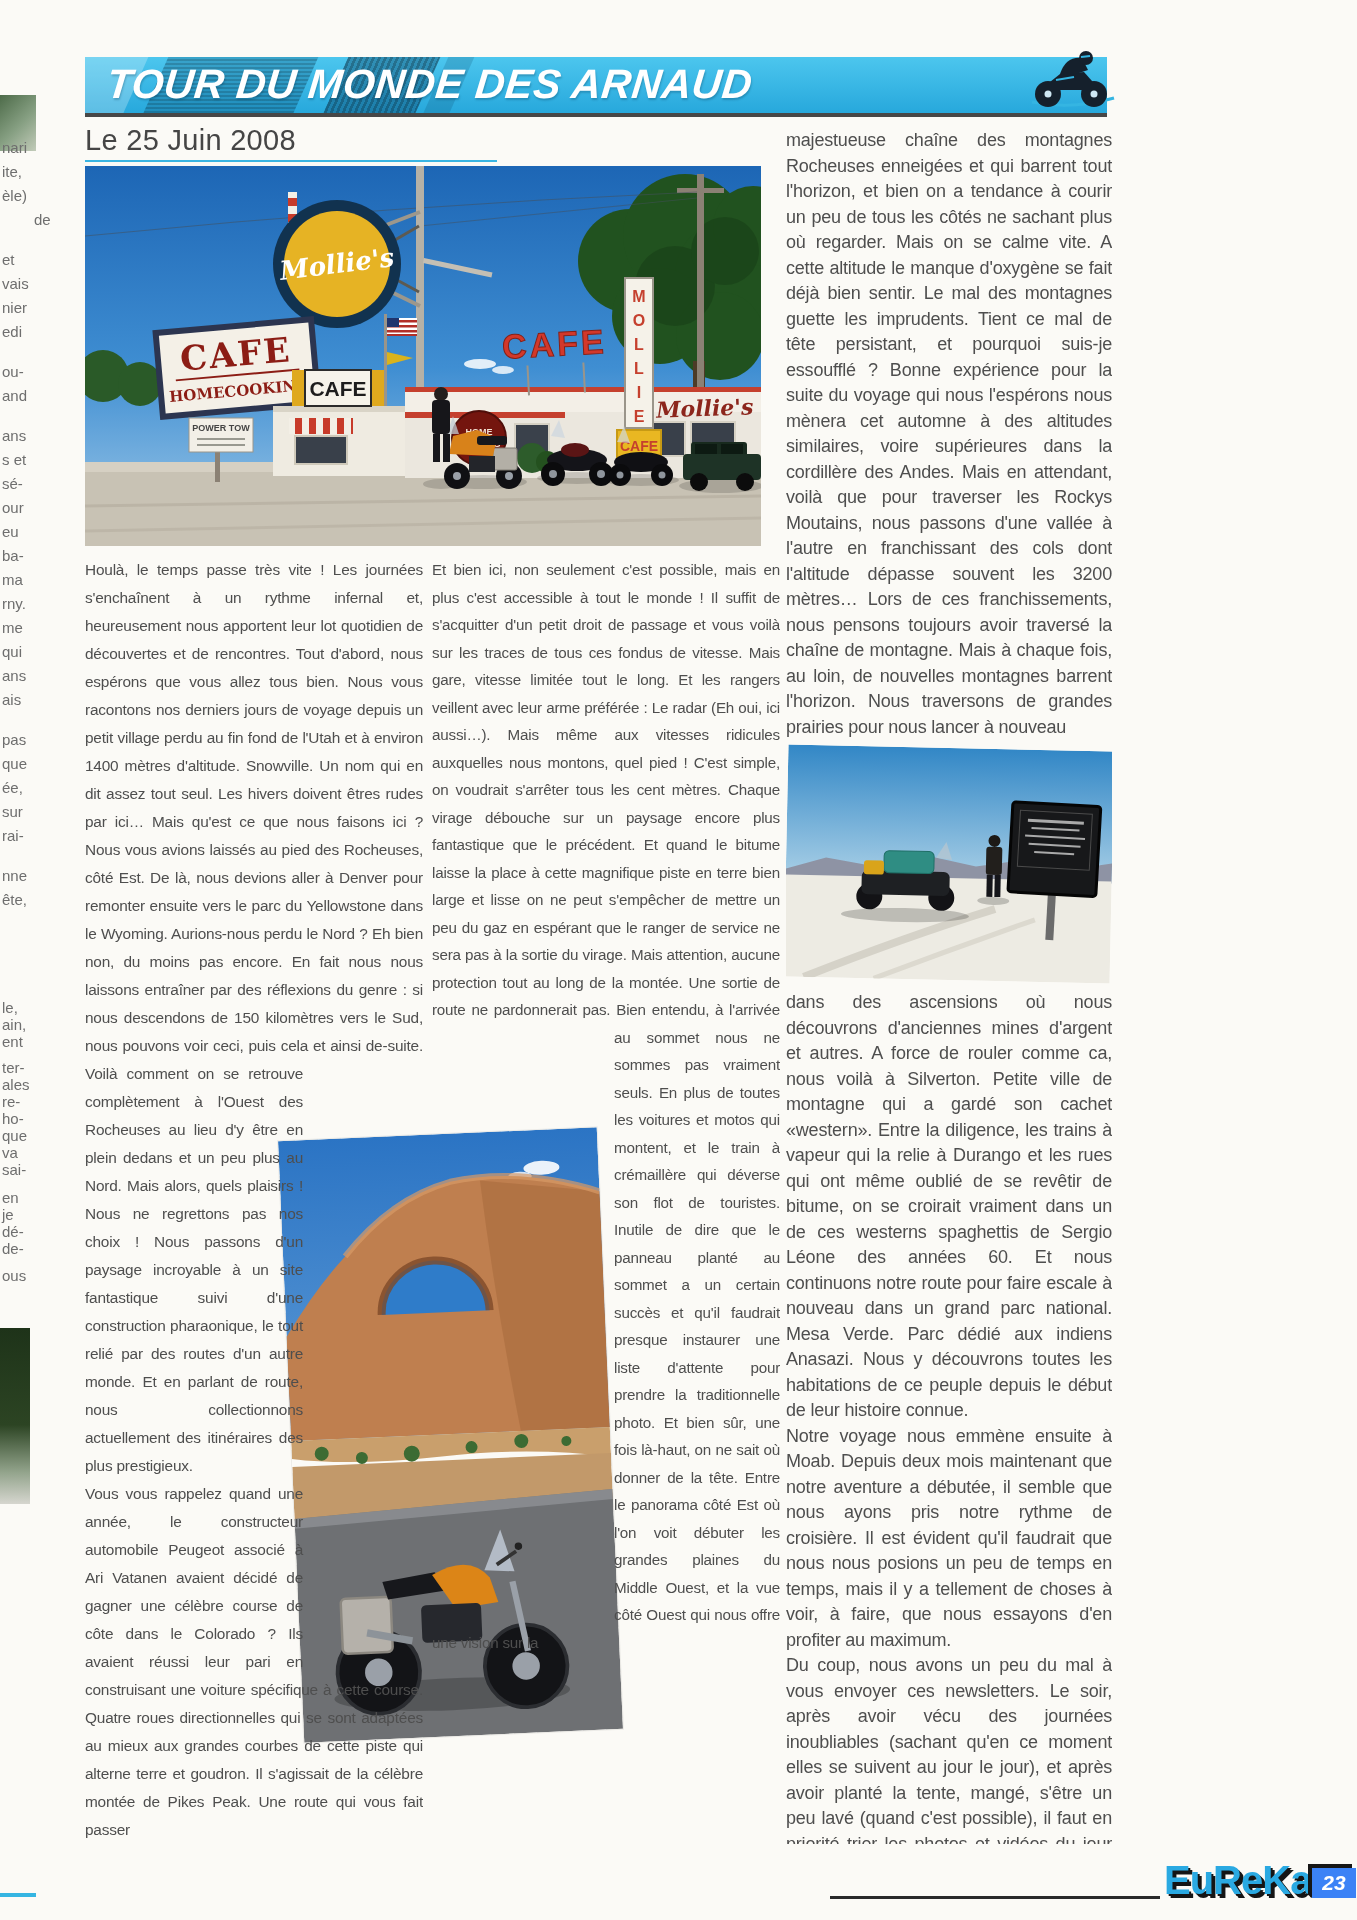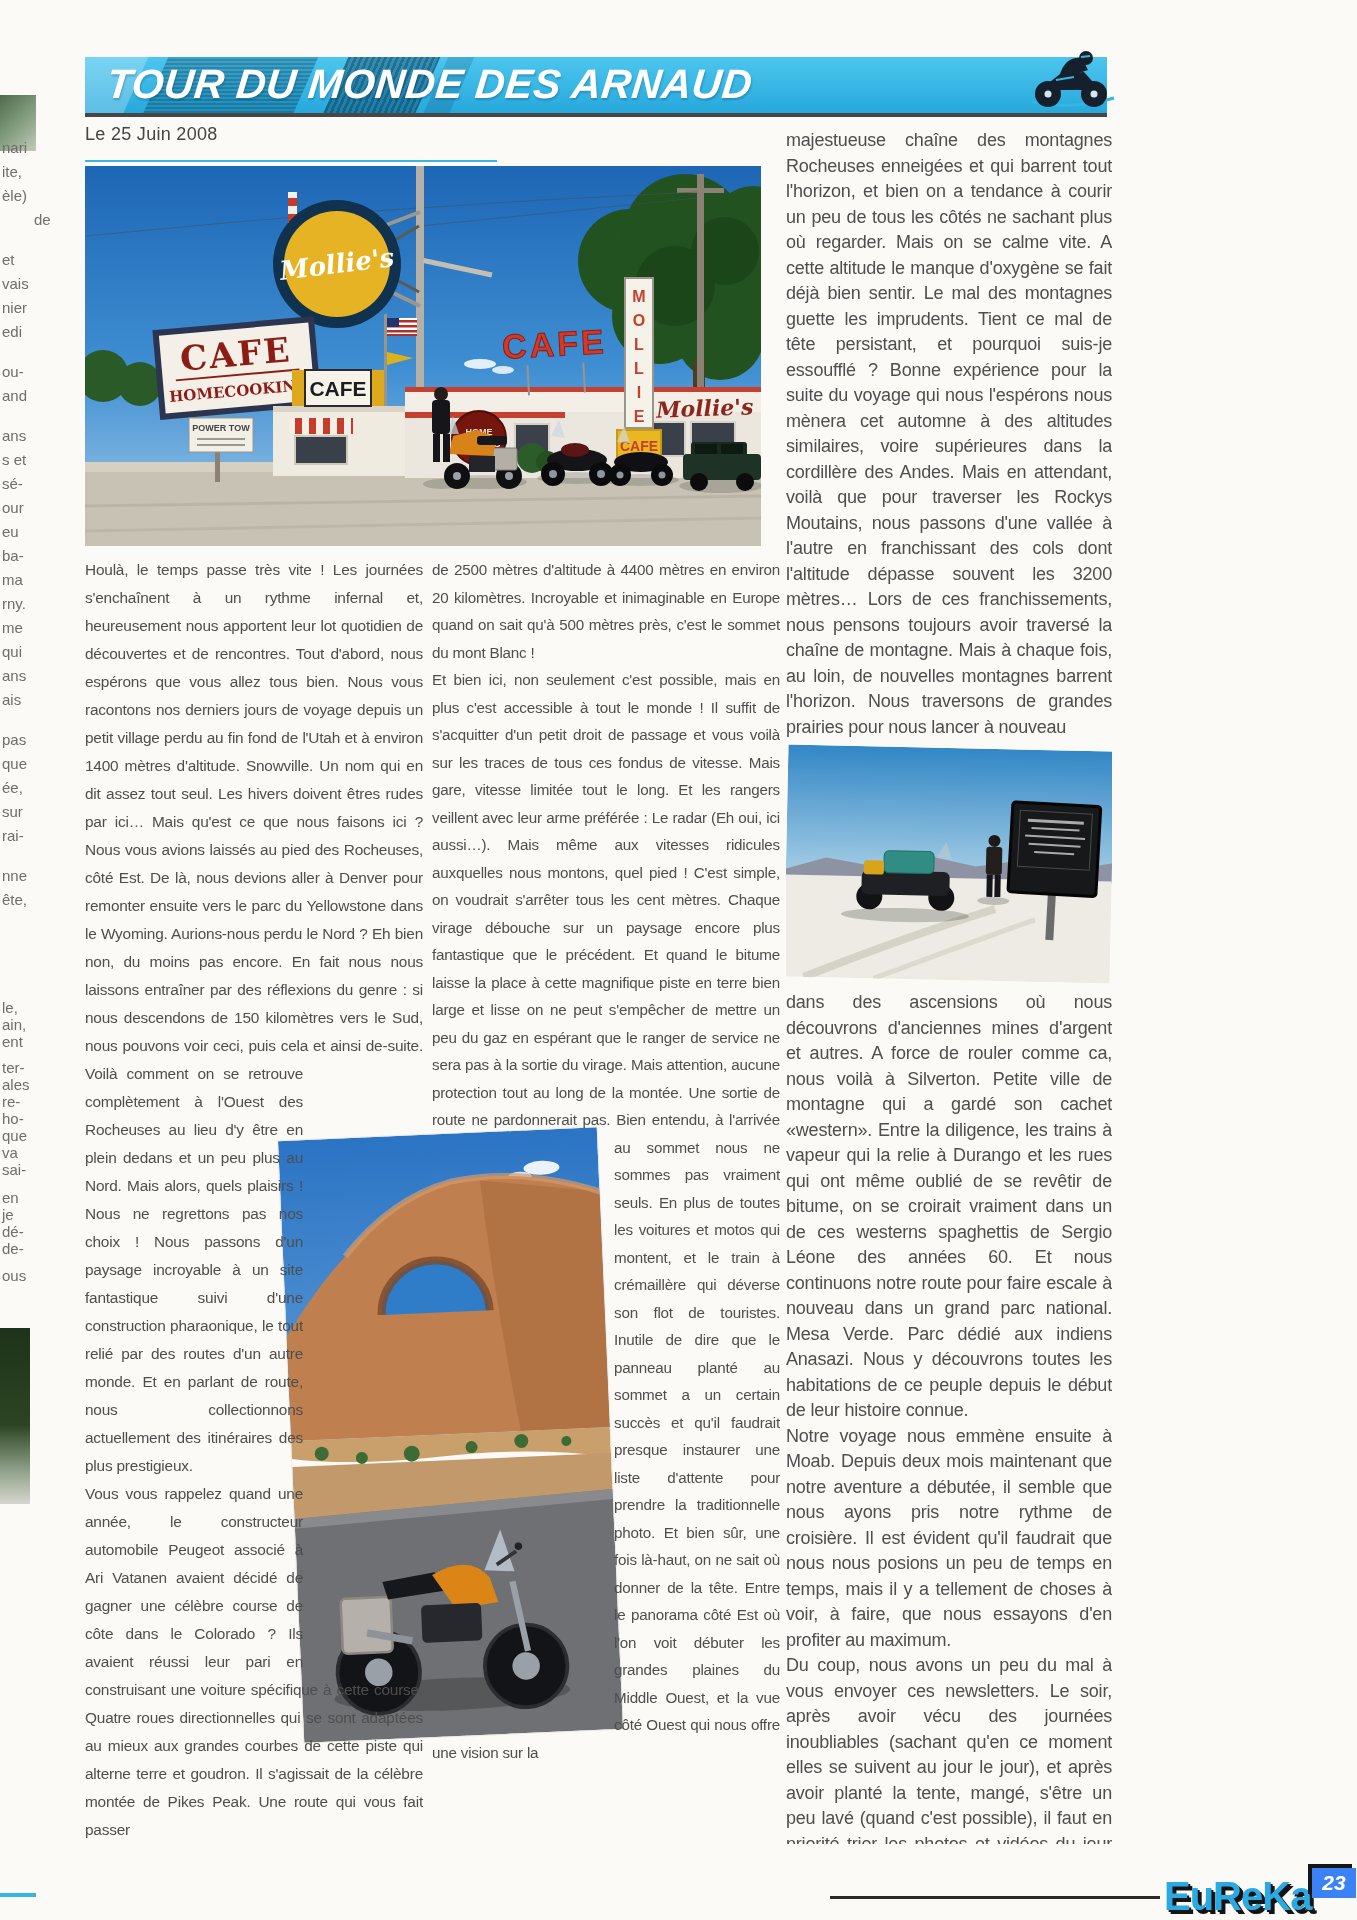--- a/index.html
+++ b/index.html
@@ -20,41 +20,41 @@
      background-image:repeating-linear-gradient(0deg,rgba(0,0,0,.16) 0 2px,transparent 2px 4px);}
   .banner .d2{left:250px;width:92px;background:rgba(8,58,92,.38);
      background-image:repeating-linear-gradient(90deg,rgba(0,0,0,.22) 0 3px,transparent 3px 6px);}
   .banner .d3{left:-14px;width:64px;background:rgba(255,255,255,.25);}
   .banner .d4{left:350px;width:26px;background:rgba(10,70,105,.20);}
   .banner-title{position:absolute;left:22px;top:4px;z-index:2;font-size:41px;font-weight:bold;font-style:italic;
      letter-spacing:.5px;color:#ffffff;transform:skewX(-6deg);text-shadow:1px 2px 2px rgba(0,45,70,.25);}
   .banner-shadow{position:absolute;left:85px;top:113px;width:1022px;height:4px;background:#474747;}
   .moto-clip{position:absolute;left:1026px;top:46px;}
   
-  .dateline{position:absolute;left:85px;top:124px;font-size:18px;color:#454545;letter-spacing:.3px;}
+  .dateline{position:absolute;left:85px;top:124px;font-size:29px;color:#454545;letter-spacing:.3px;}
   .date-rule{position:absolute;left:85px;top:160px;width:412px;height:2px;background:#3ab5e2;}
   
   .photo-cafe{position:absolute;left:85px;top:166px;z-index:1;}
   .photo-arch{position:absolute;left:291px;top:1134px;transform:rotate(-2.5deg);z-index:1;
      box-shadow:0 0 0 1px rgba(0,0,0,.06);}
   .photo-salt{display:block;margin:8px 0 10px 0;transform:rotate(1.2deg);}
   .svgtxt{font-family:"Liberation Sans",sans-serif;}
   .script{font-family:"DejaVu Serif",serif;font-style:italic;font-weight:bold;}
   
   .col{position:absolute;text-align:justify;overflow:hidden;z-index:2;}
   .col p{margin:0;padding:0;}
   .col1{left:85px;top:556px;width:338px;height:1292px;font-size:15.4px;line-height:28px;letter-spacing:-0.2px;}
   .col2{left:432px;top:556px;width:348px;height:1292px;font-size:15.2px;line-height:27.5px;letter-spacing:-0.2px;}
   .col3{left:786px;top:128px;width:326px;height:1716px;font-size:18px;line-height:25.5px;letter-spacing:-0.2px;}
   .sp-r{float:right;width:120px;height:600px;}
   .sp-l{float:left;width:182px;height:600px;}
   
   .footer-rule{position:absolute;left:830px;top:1896px;width:330px;height:3px;background:#2a2a2a;}
   .logo{position:absolute;left:1164px;top:1858px;font-size:40px;font-weight:bold;letter-spacing:-1px;
-        color:#2aa9e2;text-shadow:2px 2px 0 #151515,4px 4px 0 #151515;margin-top:16px;}
+        color:#2aa9e2;text-shadow:2px 2px 0 #151515,4px 4px 0 #151515;}
   .page-badge{position:absolute;left:1312px;top:1868px;width:44px;height:30px;background:#3b82f6;
         color:#fff;font-size:21px;font-weight:bold;font-style:italic;text-align:center;line-height:30px;
         box-shadow:-4px -4px 0 #161616;}
 </style>
 </head>
 <body>
 
 <div class="page">
 
   <div class="edge-strip">
@@ -369,21 +369,20 @@
       <circle cx="58" cy="-44" r="3" fill="#222222"></circle>
     </g>
   </svg>
 
   <div class="col col1">
     <p><span>Houlà, le temps passe très vite ! Les journées s'enchaînent à un rythme infernal et, heureusement nous apportent leur lot quotidien de découvertes et de rencontres. Tout d'abord, nous espérons que vous allez tous bien. Nous vous racontons nos derniers jours de voyage depuis un petit village perdu au fin fond de l'Utah et à environ 1400 mètres d'altitude. Snowville. Un nom qui en dit assez tout seul. Les hivers doivent êtres rudes par ici… Mais qu'est ce que nous faisons ici ? Nous vous avions laissés au pied des Rocheuses, côté Est. De là, nous devions aller à Denver pour remonter ensuite vers le parc du Yellowstone dans le Wyoming. Aurions-nous perdu le Nord ? Eh bien non, du moins pas encore. En fait nous nous laissons entraîner par des réflexions du genre : si nous descendons de 150 kilomètres vers le Sud, nous pouvons voir ceci, puis cela et ainsi de-suite. </span><span class="sp-r"></span><span>Voilà comment on se retrouve complètement à l'Ouest des Rocheuses au lieu d'y être en plein dedans et un peu plus au Nord. Mais alors, quels plaisirs ! Nous ne regrettons pas nos choix ! Nous passons d'un paysage incroyable à un site fantastique suivi d'une construction pharaonique, le tout relié par des routes d'un autre monde. Et en parlant de route, nous collectionnons actuellement des itinéraires des plus prestigieux.</span></p>
     <p>Vous vous rappelez quand une année, le constructeur automobile Peugeot associé à Ari Vatanen avaient décidé de gagner une célèbre course de côte dans le Colorado ? Ils avaient réussi leur pari en construisant une voiture spécifique à cette course. Quatre roues directionnelles qui se sont adaptées au mieux aux grandes courbes de cette piste qui alterne terre et goudron. Il s'agissait de la célèbre montée de Pikes Peak. Une route qui vous fait passer</p>
   </div>
 
   <div class="col col2">
-    <p>de 2500 mètres d'altitude à 4400 mètres en environ 20 kilomètres. Incroyable et inimaginable en Europe quand on sait qu'à 500 mètres près, c'est le sommet du mont Blanc !</p>
     <p><span>Et bien ici, non seulement c'est possible, mais en plus c'est accessible à tout le monde ! Il suffit de s'acquitter d'un petit droit de passage et vous voilà sur les traces de tous ces fondus de vitesse. Mais gare, vitesse limitée tout le long. Et les rangers veillent avec leur arme préférée : Le radar (Eh oui, ici aussi…). Mais même aux vitesses ridicules auxquelles nous montons, quel pied ! C'est simple, on voudrait s'arrêter tous les cent mètres. Chaque virage débouche sur un paysage encore plus fantastique que le précédent. Et quand le bitume laisse la place à cette magnifique piste en terre bien large et lisse on ne peut s'empêcher de mettre un peu du gaz en espérant que le ranger de service ne sera pas à la sortie du virage. Mais attention, aucune protection tout au long de la montée. Une sortie de route ne pardonnerait pas. </span><span class="sp-l"></span><span>Bien entendu, à l'arrivée au sommet nous ne sommes pas vraiment seuls. En plus de toutes les voitures et motos qui montent, et le train à crémaillère qui déverse son flot de touristes. Inutile de dire que le panneau planté au sommet a un certain succès et qu'il faudrait presque instaurer une liste d'attente pour prendre la traditionnelle photo. Et bien sûr, une fois là-haut, on ne sait où donner de la tête. Entre le panorama côté Est où l'on voit débuter les grandes plaines du Middle Ouest, et la vue côté Ouest qui nous offre une vision sur la</span></p>
   </div>
 
   <div class="col col3">
     <p>majestueuse chaîne des montagnes Rocheuses enneigées et qui barrent tout l'horizon, et bien on a tendance à courir un peu de tous les côtés ne sachant plus où regarder. Mais on se calme vite. A cette altitude le manque d'oxygène se fait déjà bien sentir. Le mal des montagnes guette les imprudents. Tient ce mal de tête persistant, et pourquoi suis-je essoufflé ? Bonne expérience pour la suite du voyage qui nous l'espérons nous mènera cet automne à des altitudes similaires, voire supérieures dans la cordillère des Andes. Mais en attendant, voilà que pour traverser les Rockys Moutains, nous passons d'une vallée à l'autre en franchissant des cols dont l'altitude dépasse souvent les 3200 mètres… Lors de ces franchissements, nous pensons toujours avoir traversé la chaîne de montagne. Mais à chaque fois, au loin, de nouvelles montagnes barrent l'horizon. Nous traversons de grandes prairies pour nous lancer à nouveau</p>
 
     <svg class="photo-salt" width="326" height="232" viewBox="0 0 326 232">
       <defs>
         <linearGradient id="sky3" x1="0" y1="0" x2="0" y2="1">
           <stop offset="0" stop-color="#3287c6"></stop>

